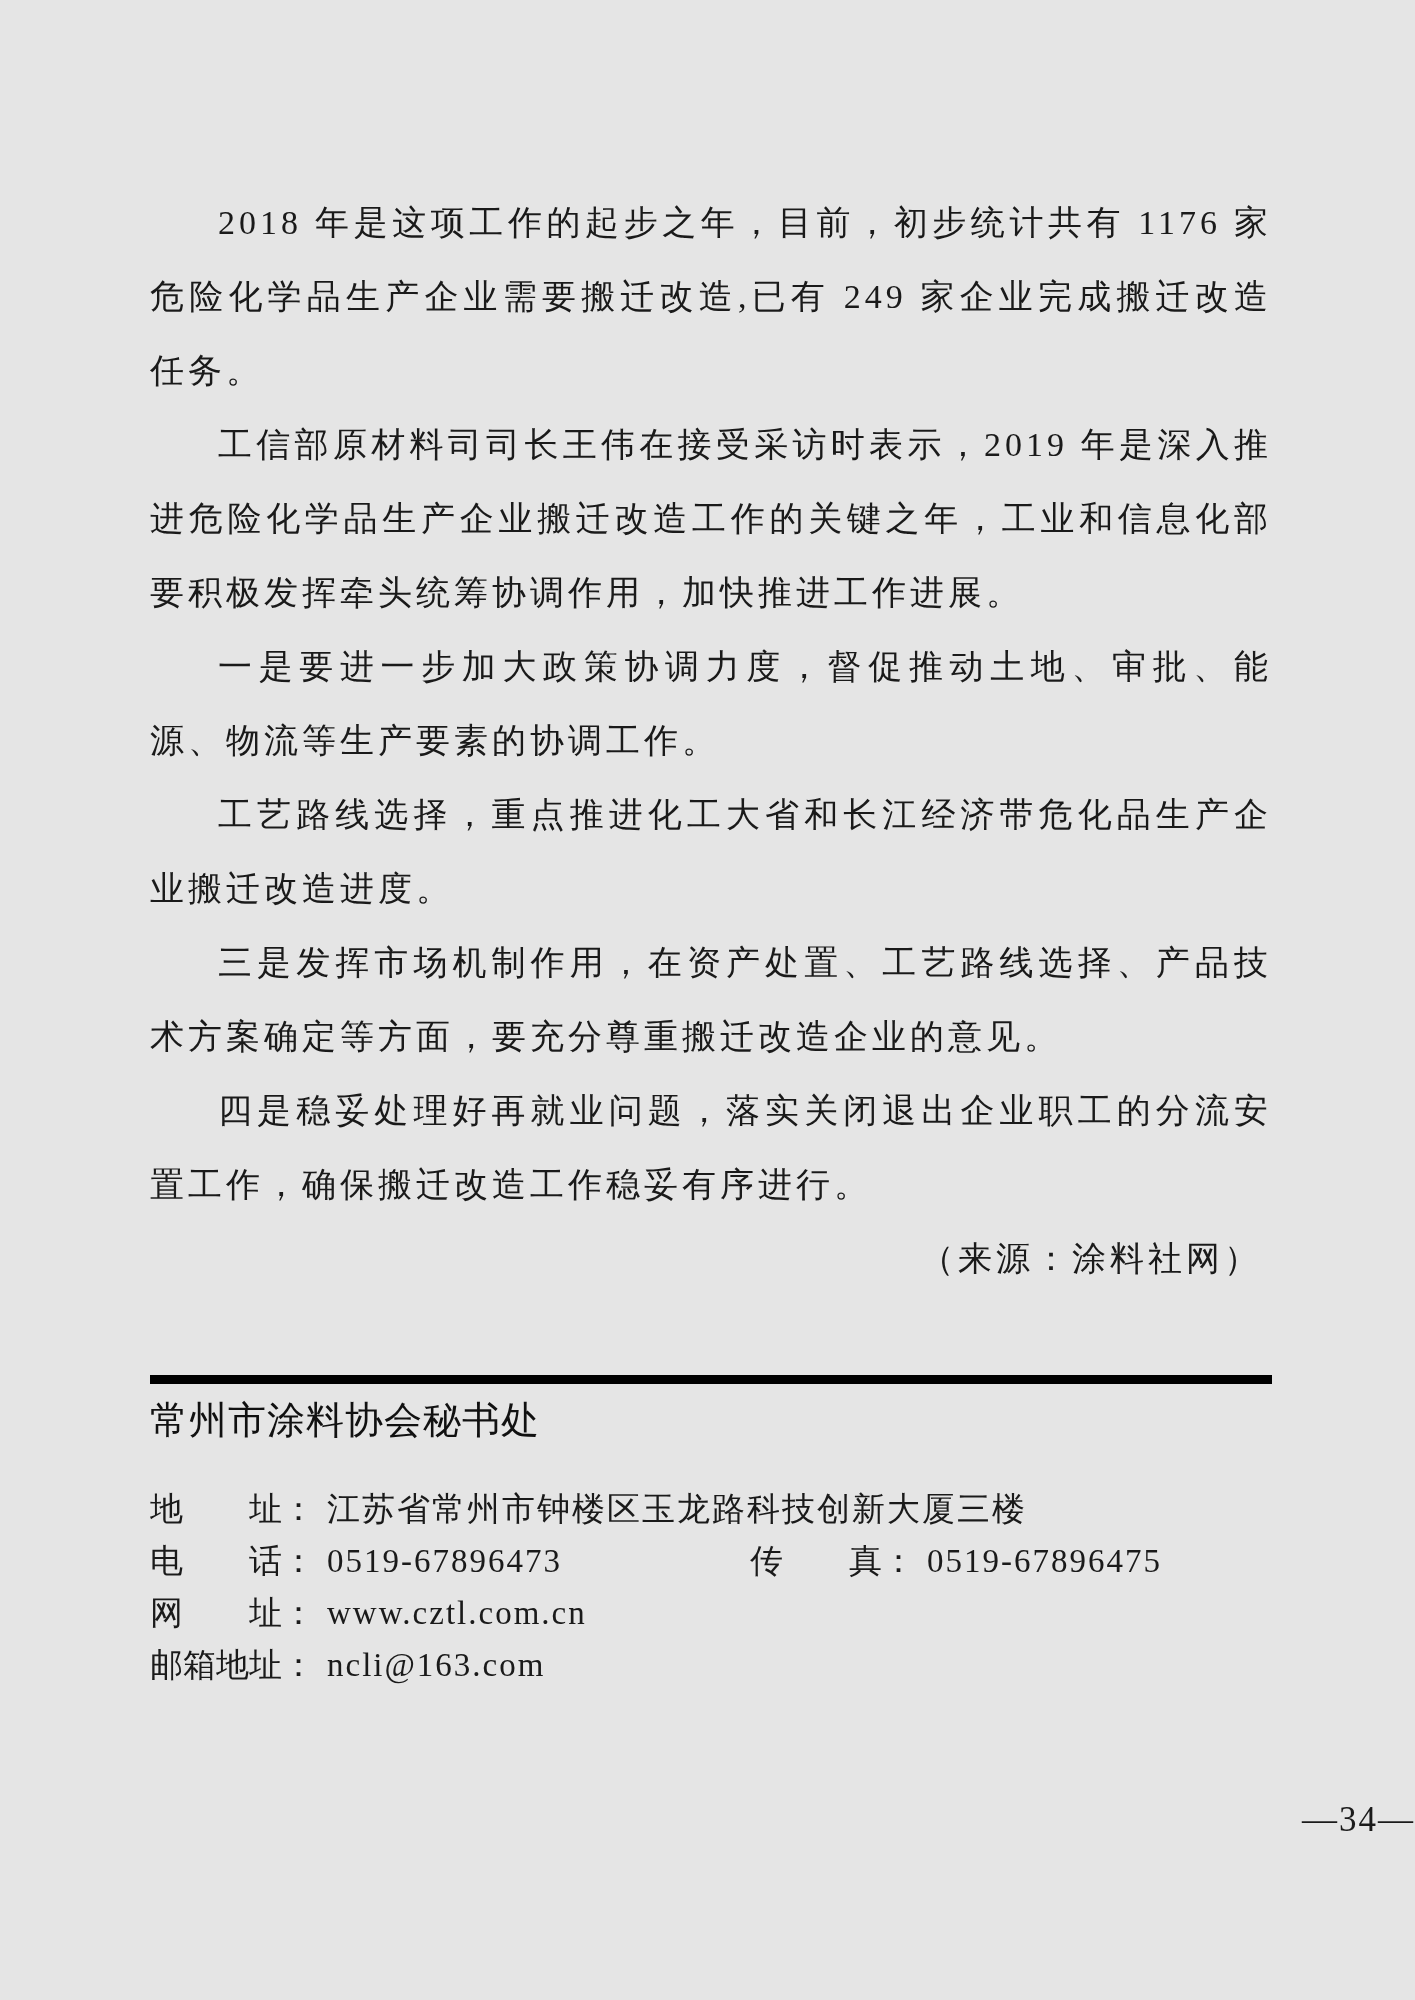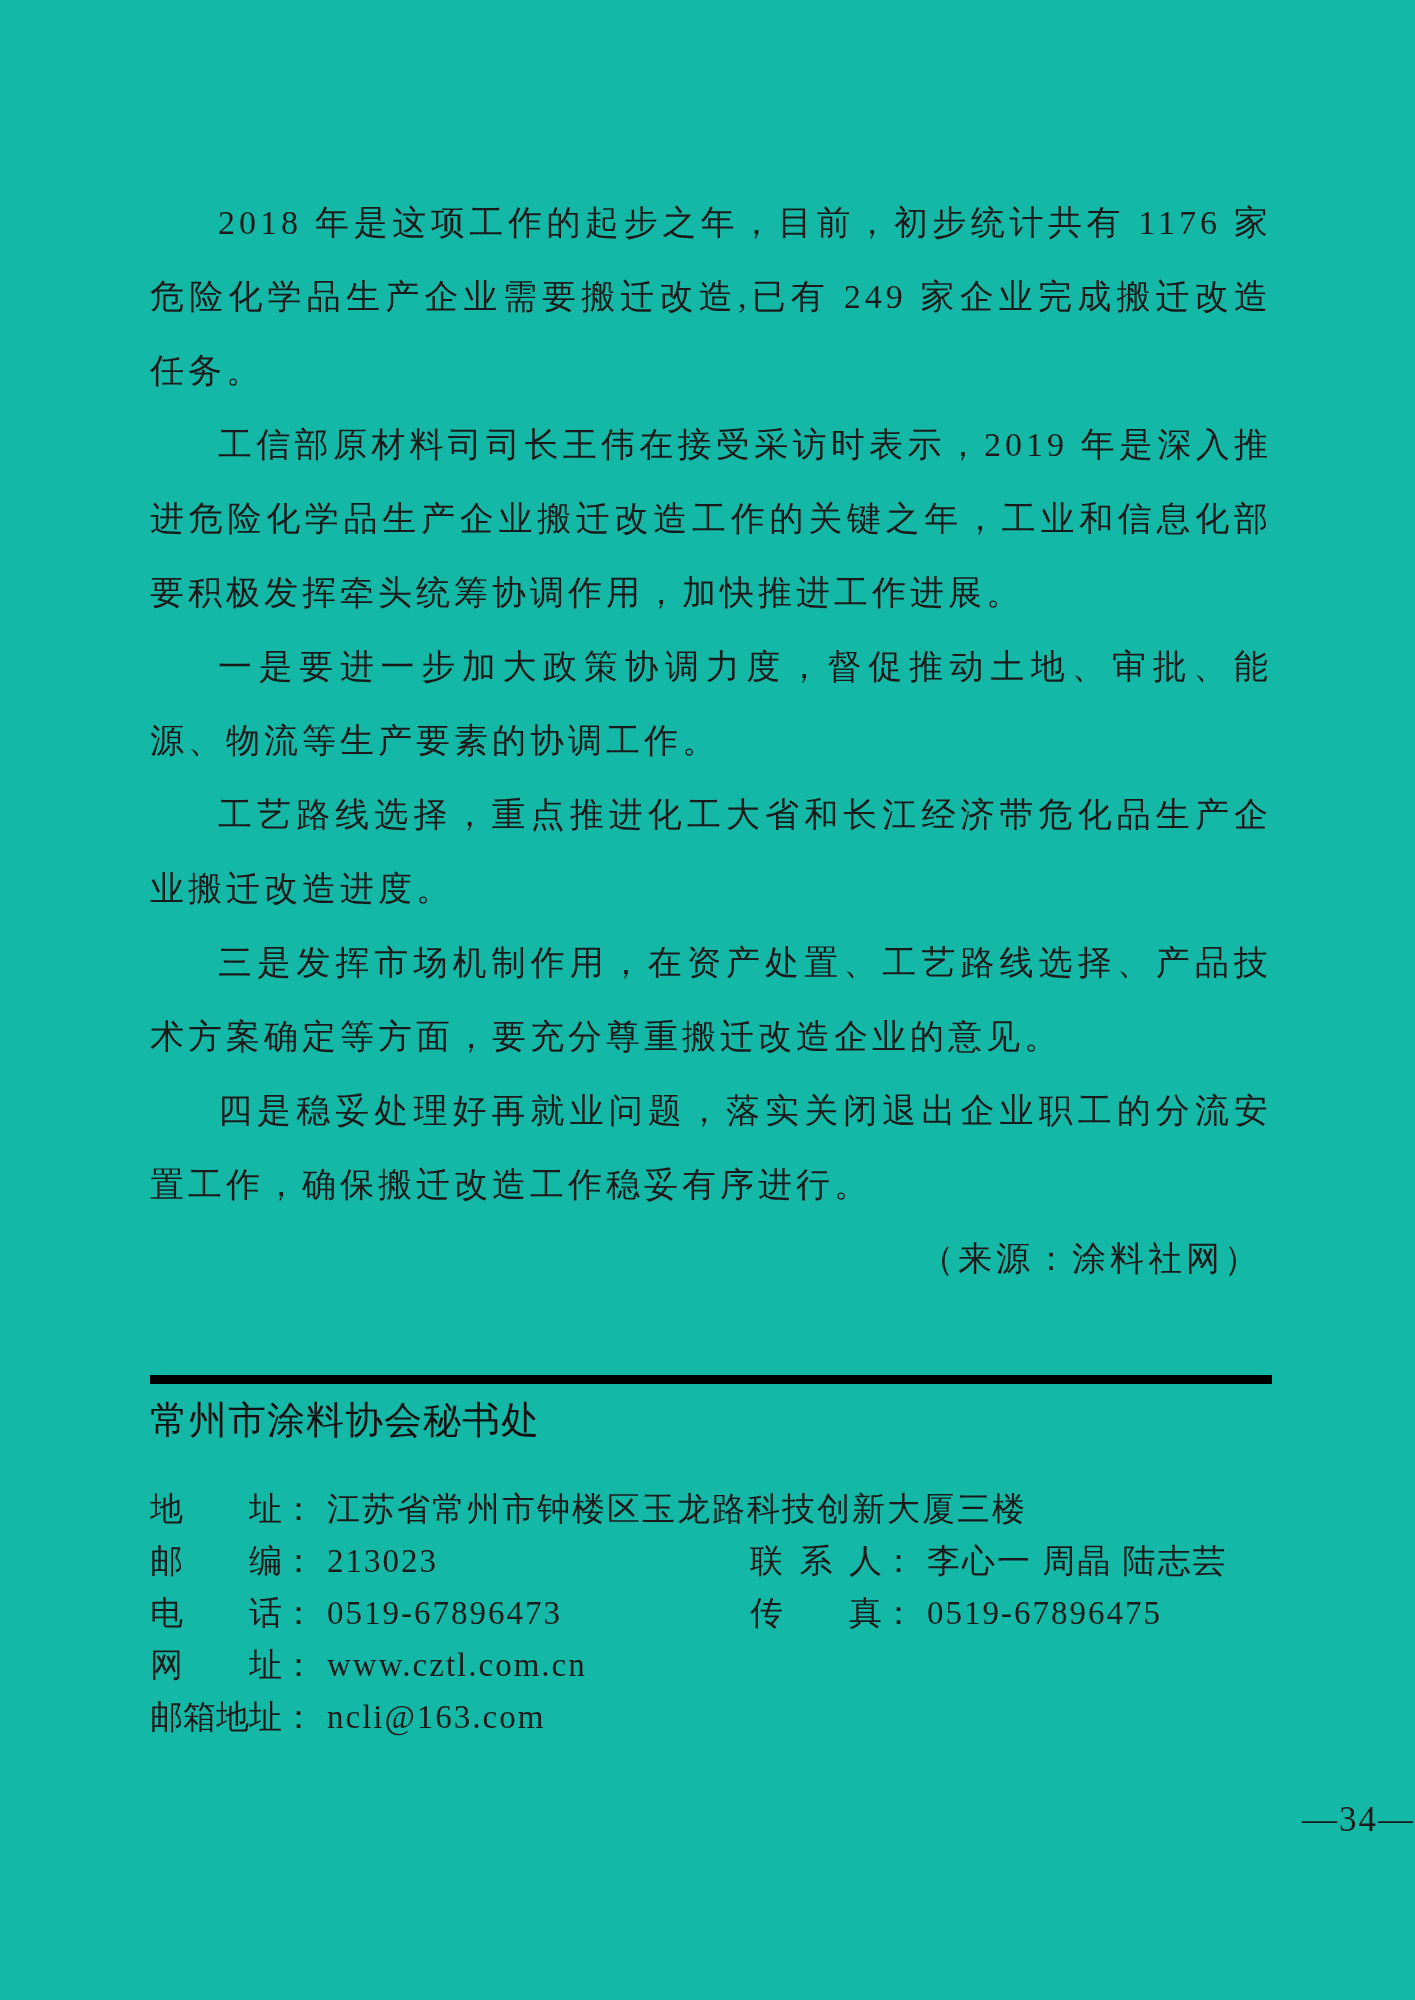--- a/index.html
+++ b/index.html
@@ -6,21 +6,21 @@
   body {
     width: 1415px; height: 2000px;
     background: #ffffff;
     font-family: "Liberation Serif", "DejaVu Serif", serif;
     color: #1a1a1a;
     position: relative;
     overflow: hidden;
   }
   .page {
     position: absolute; inset: 0;
-    background: #14b8a6;
+    background: #e5e5e5;
   }
   .content {
     position: absolute;
     left: 150px; right: 143px; top: 186px;
   }
   .body-par {
     margin: 0;
     font-size: 34px;
     line-height: 74px;
     letter-spacing: 4px;
@@ -104,28 +104,20 @@
     <h2 class="footer-heading">常州市涂料协会秘书处</h2>
 
     <div class="contact-rows">
 
       <div class="crow">
         <div class="ccell left">
           <span class="clabel">地址</span><span class="ccolon">：</span><span class="cvalue">江苏省常州市钟楼区玉龙路科技创新大厦三楼</span>
         </div>
       </div>
 
-      <div class="crow">
-        <div class="ccell left">
-          <span class="clabel">邮编</span><span class="ccolon">：</span><span class="cvalue">213023</span>
-        </div>
-        <div class="ccell right">
-          <span class="clabel">联系人</span><span class="ccolon">：</span><span class="cvalue">李心一 周晶 陆志芸</span>
-        </div>
-      </div>
 
       <div class="crow">
         <div class="ccell left">
           <span class="clabel">电话</span><span class="ccolon">：</span><span class="cvalue">0519-67896473</span>
         </div>
         <div class="ccell right">
           <span class="clabel">传真</span><span class="ccolon">：</span><span class="cvalue">0519-67896475</span>
         </div>
       </div>
 

